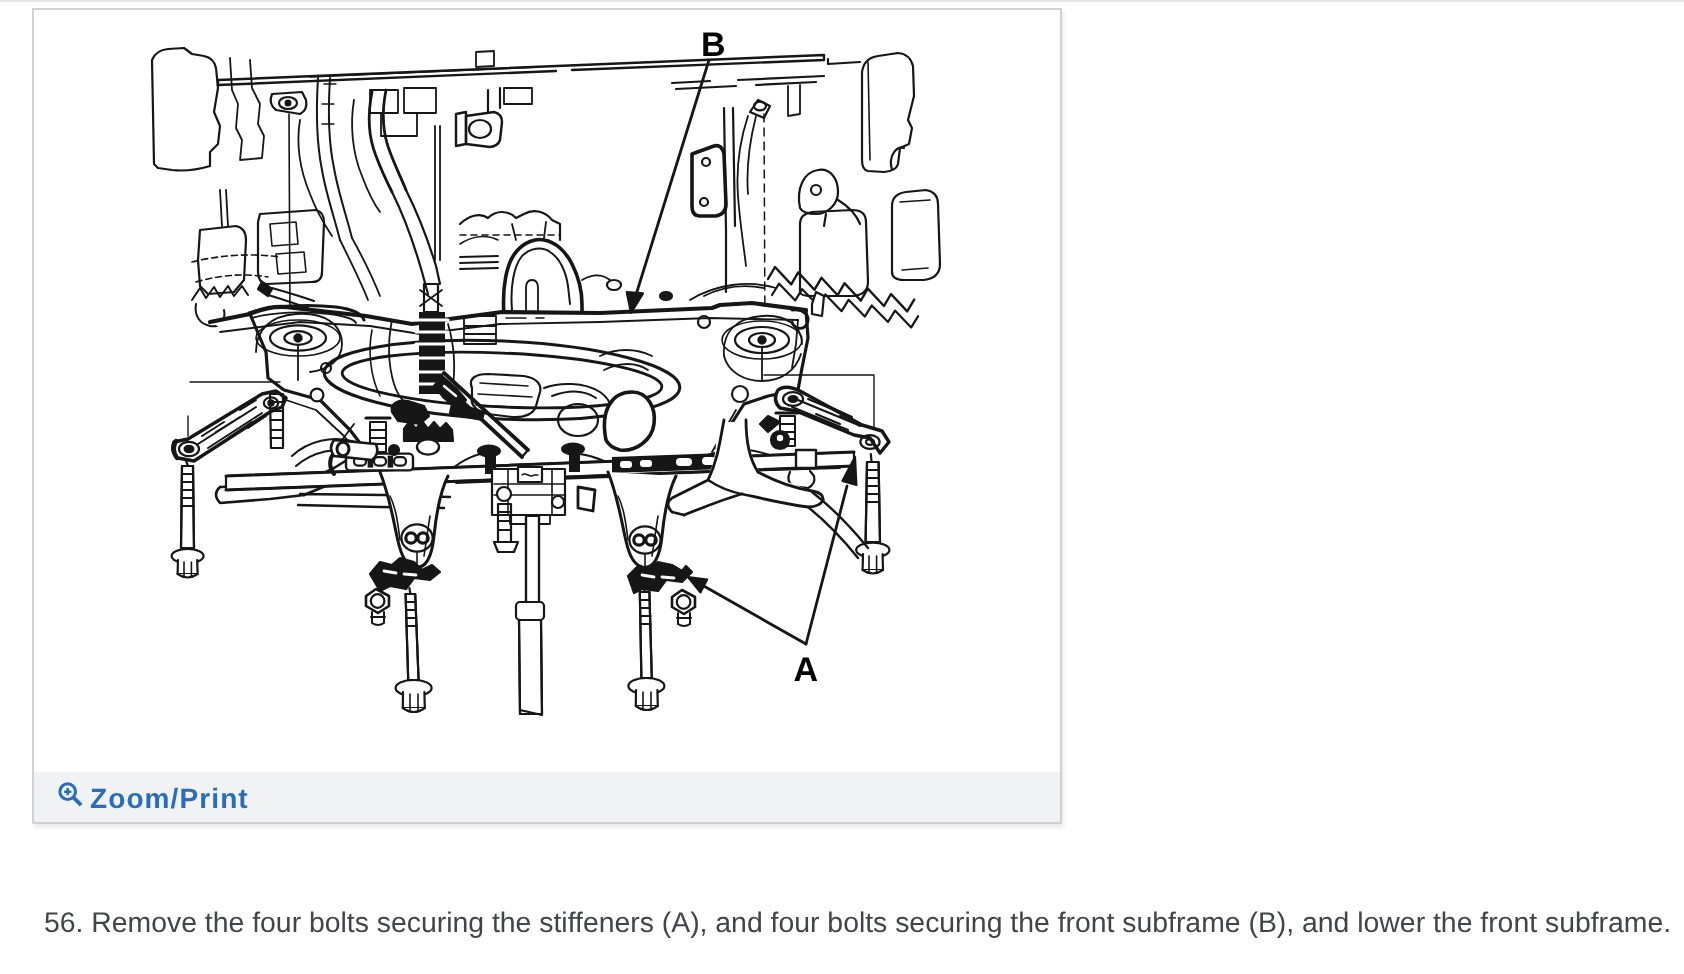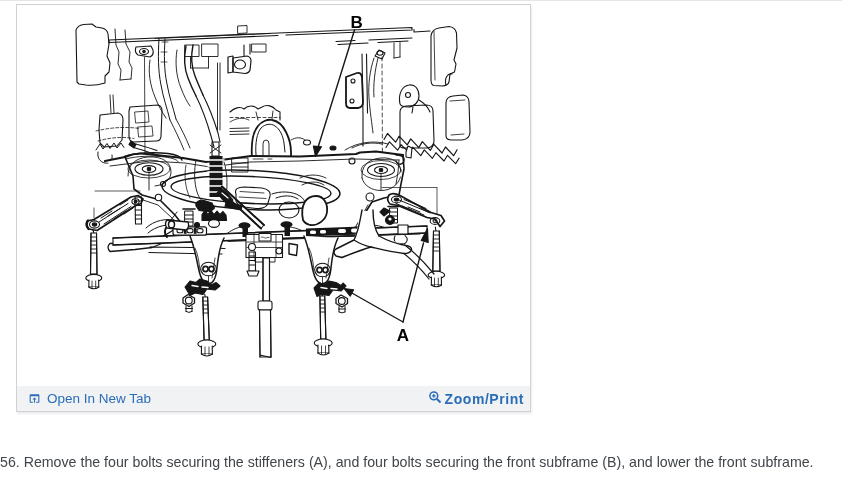--- a/index.html
+++ b/index.html
@@ -2,21 +2,21 @@
 <html><head>
 <meta charset="utf-8">
 <style>
 html,body{margin:0;padding:0;background:#fff;width:842px;height:487px;overflow:hidden;}
 body{font-family:"Liberation Sans", sans-serif;position:relative;}
 .topline{position:absolute;left:0;top:0;width:842px;height:1px;background:#e3e5e8;}
 .card{position:absolute;left:16px;top:4px;width:513px;height:406px;border:1px solid #cfd1d4;background:#fff;box-shadow:1px 2px 2px rgba(0,0,0,0.08);}
 .svgwrap{position:absolute;left:0;top:0;width:842px;height:487px;}
 .cardfooter{position:absolute;left:17px;top:386px;width:513px;height:25px;background:#f0f2f4;display:flex;align-items:center;justify-content:space-between;box-sizing:border-box;padding:0 6px 0 11px;}
 .flink{color:#2a6db8;font-size:13.5px;display:flex;align-items:center;gap:6px;}
-.caption{position:absolute;left:0;top:454px;font-size:14.2px;color:#40454a;white-space:nowrap;}
+.caption{position:absolute;left:22px;top:454px;font-size:14.2px;color:#40454a;white-space:nowrap;}
 </style>
 </head>
 <body>
 <div class="topline"></div>
 <div class="card"></div>
 <div class="svgwrap">
 <svg width="842" height="487" viewBox="0 0 842 487" fill="none" stroke="#161616" stroke-width="1.1" stroke-linecap="round" stroke-linejoin="round">
 
 <g id="topleft">
   <path d="M77,82 L76,30 Q78,25 84,24.5 L92,24 L96,27 L102,28 Q107,29 108,34 L109,44 L107,56 L110,63 L109,72 L105,76 L105,83 Q95,86 86,85 L79,84 Z"></path>
@@ -341,22 +341,19 @@
   <polygon points="315.5,156.5 321.5,146.7 313.4,146.1" fill="#161616"></polygon>
   <text x="396.8" y="340.6" font-family="Liberation Sans, sans-serif" font-size="17" font-weight="bold" fill="#000" stroke="none">A</text>
   <path d="M403,322 L351,292.5" stroke-width="1.4"></path>
   <polygon points="344,288.5 353.6,289.8 350.2,296.2" fill="#161616"></polygon>
   <path d="M403,322 L423.5,243" stroke-width="1.4"></path>
   <polygon points="427.5,228.5 428.2,242.5 421.2,240.5" fill="#161616"></polygon>
 </g>
 </svg>
 </div>
 <div class="cardfooter">
-  <span class="flink"><svg width="13" height="13" viewBox="0 0 24 24" fill="#2a6db8" stroke="none">
-        <path d="M19 4H5c-1.11 0-2 .9-2 2v12c0 1.1.89 2 2 2h4v-2H5V8h14v10h-4v2h4c1.1 0 2-.9 2-2V6c0-1.11-.9-2-2-2zm-7 6l-4 4h3v6h2v-6h3l-4-4z"></path>
-      </svg>Open In New Tab</span>
   <span class="flink" style="gap:3px;font-size:14px;letter-spacing:0.55px;font-weight:bold;"><svg width="14" height="14" style="margin-top:-4px" viewBox="0 0 24 24" fill="none" stroke="#2a6db8" stroke-width="2.6">
         <circle cx="10" cy="10" r="6.7"></circle>
         <path d="M15.3 15.3 L21.5 21.5" stroke-width="3.4"></path>
         <path d="M6.9 10 h6.2 M10 6.9 v6.2" stroke-width="2.2"></path>
       </svg>Zoom/Print</span>
 </div>
 <div class="caption">56. Remove the four bolts securing the stiffeners (A), and four bolts securing the front subframe (B), and lower the front subframe.</div>
 
 </body></html>

